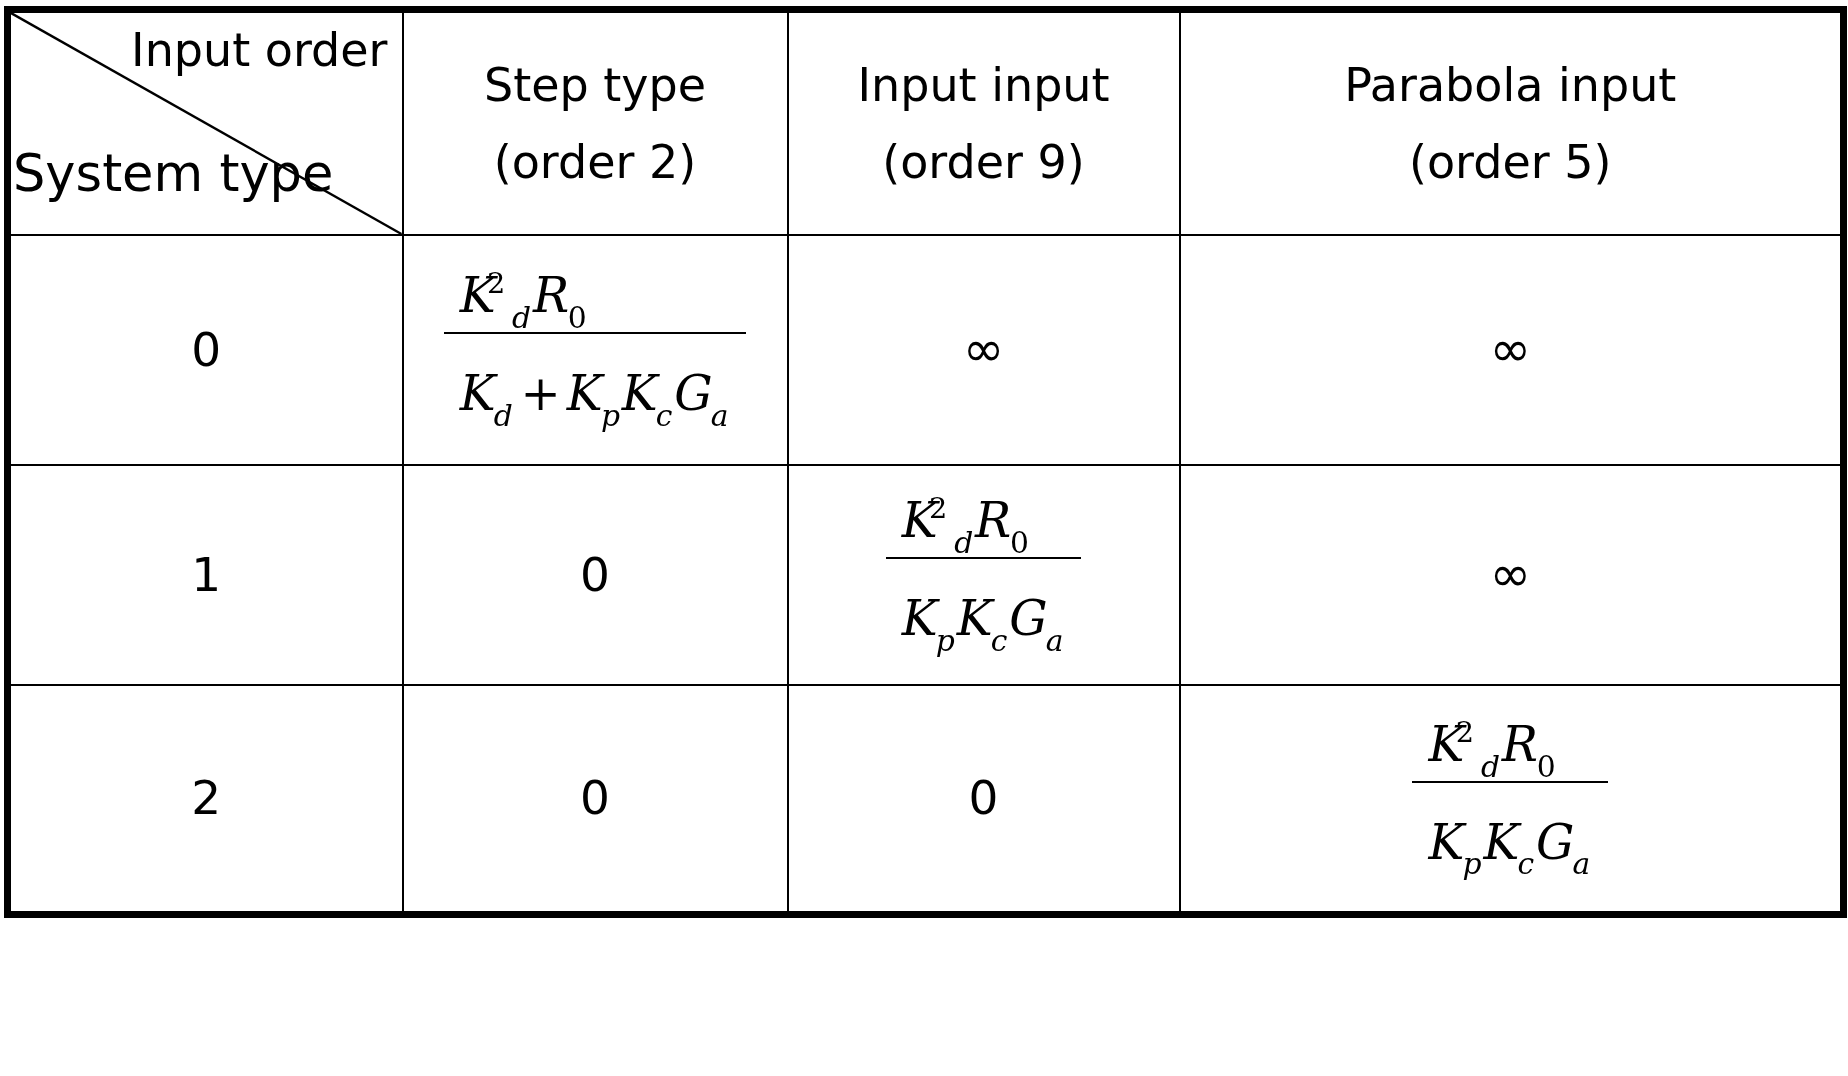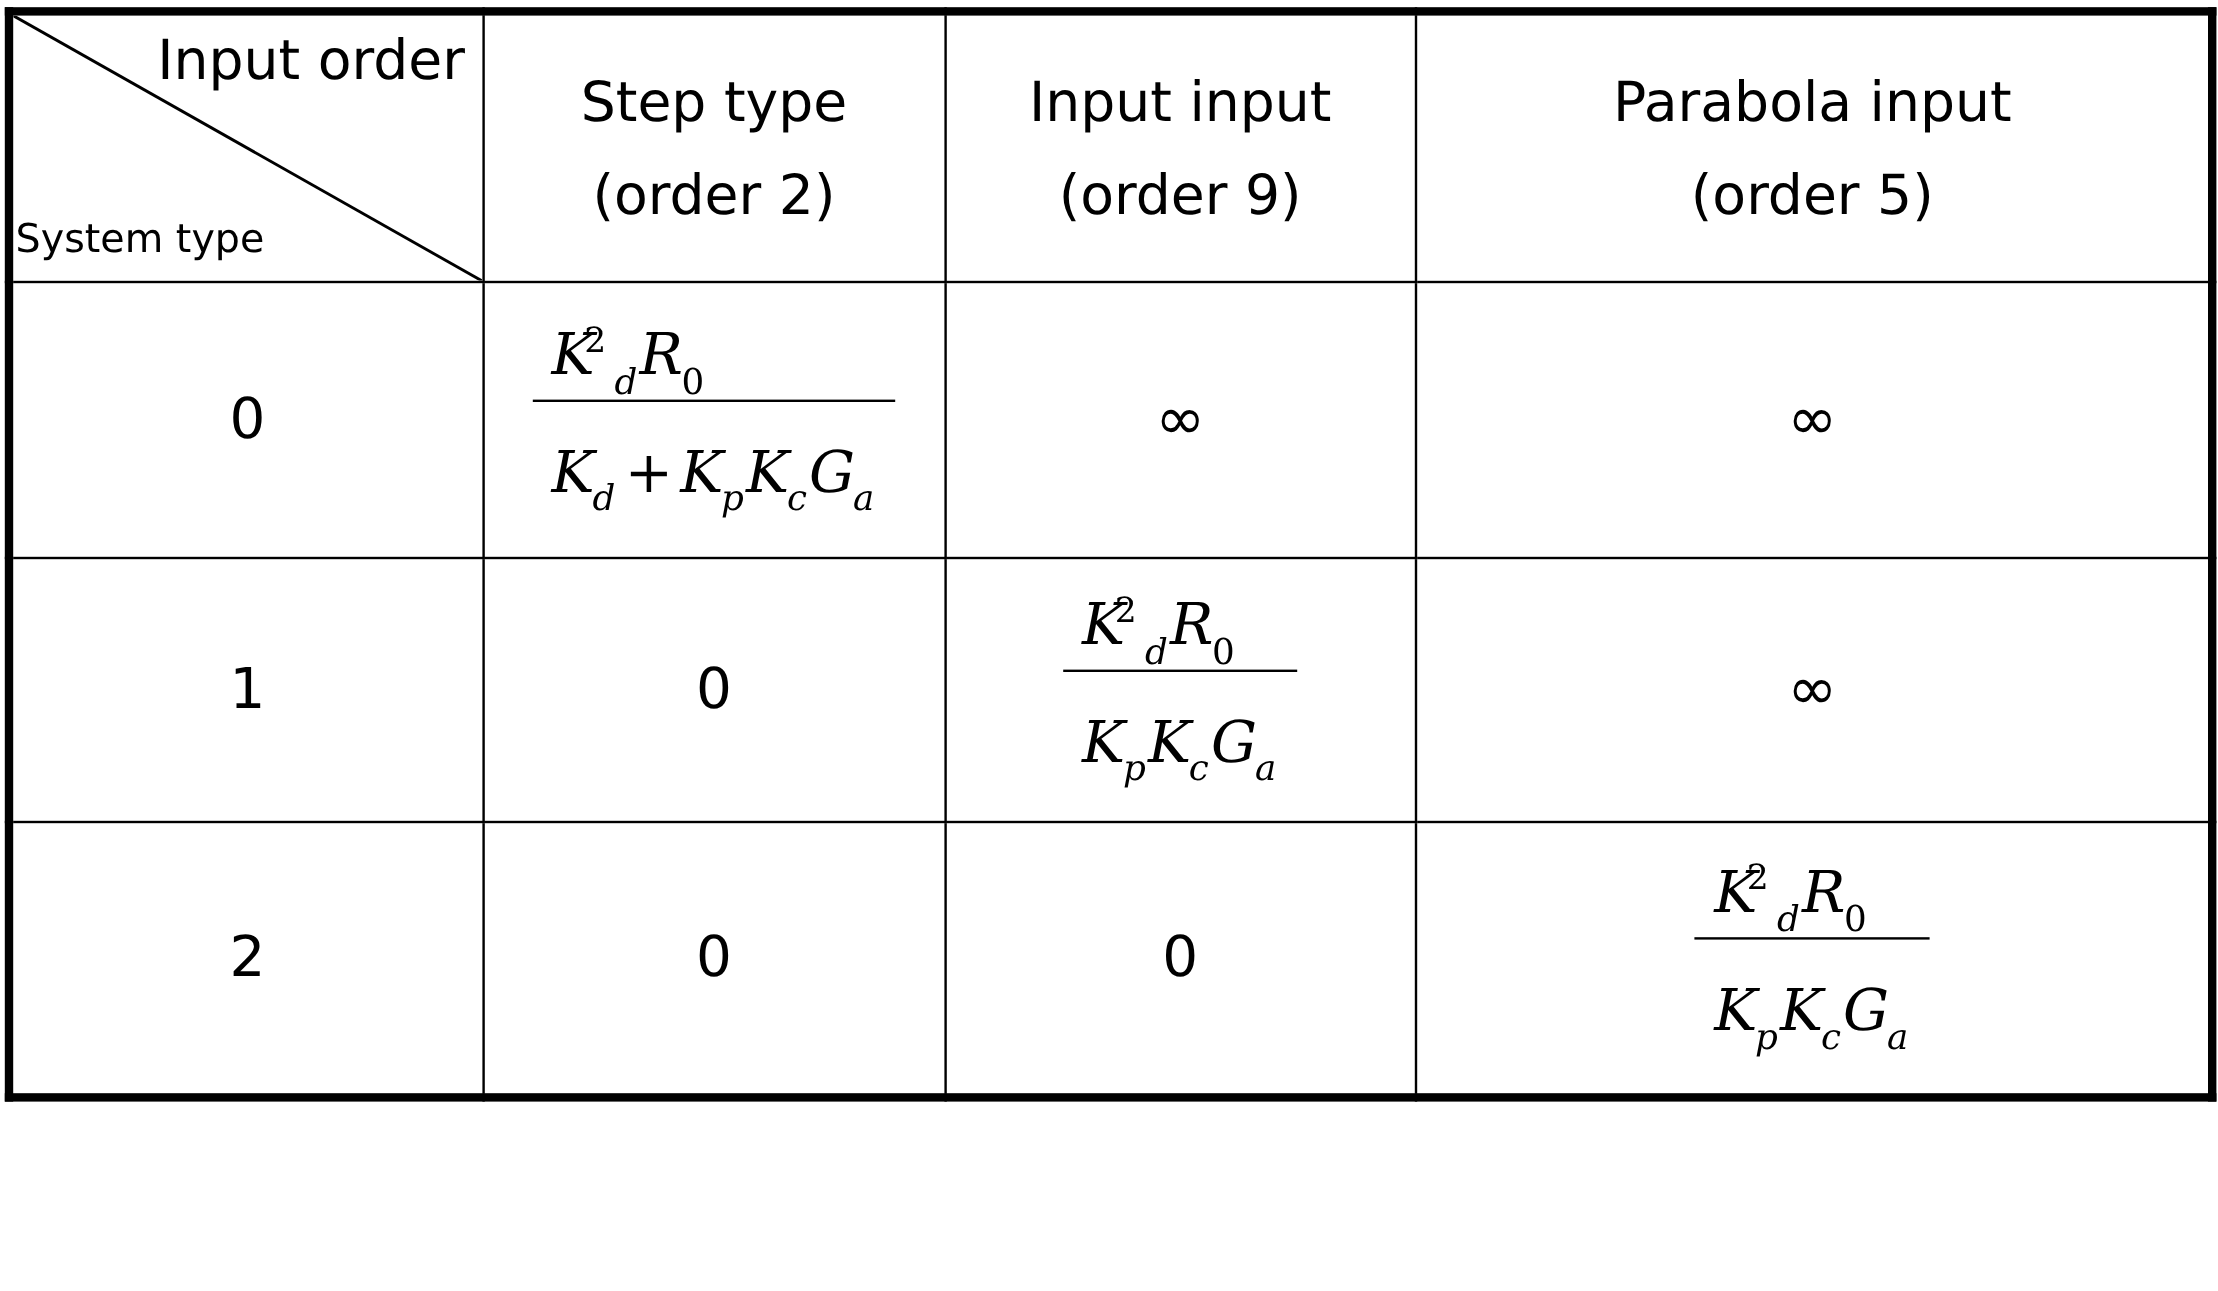--- a/index.html
+++ b/index.html
@@ -68,22 +68,22 @@
   .corner .corner-top {
     position: absolute;
     right: 14px;
     top: 8px;
     font-size: 46px;
     white-space: nowrap;
   }
   .corner .corner-bottom {
     position: absolute;
     left: 2px;
-    bottom: 14px;
-    font-size: 33px;
+    bottom: 28px;
+    font-size: 51px;
     white-space: nowrap;
   }
 
   .head-line1, .head-line2 {
     display: block;
   }
   .head-line2 { margin-top: 18px; }
 
   
   .scalar {

